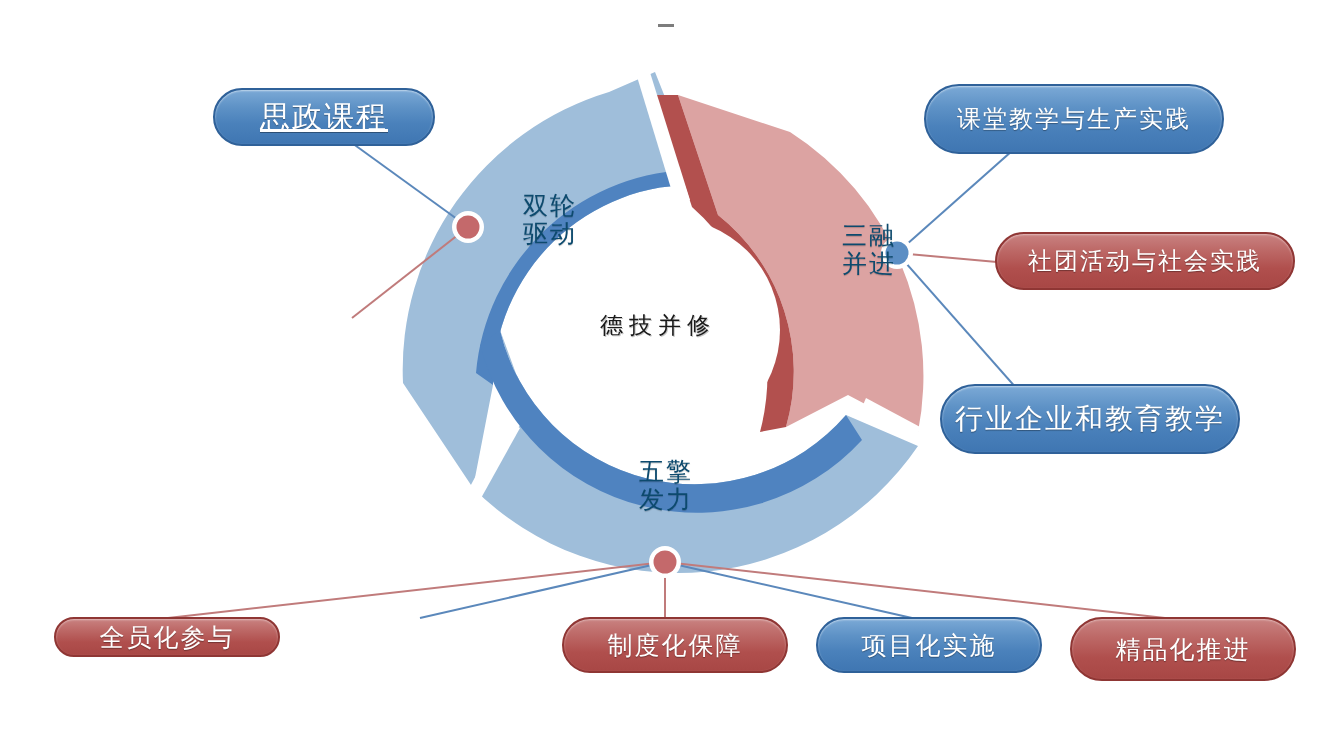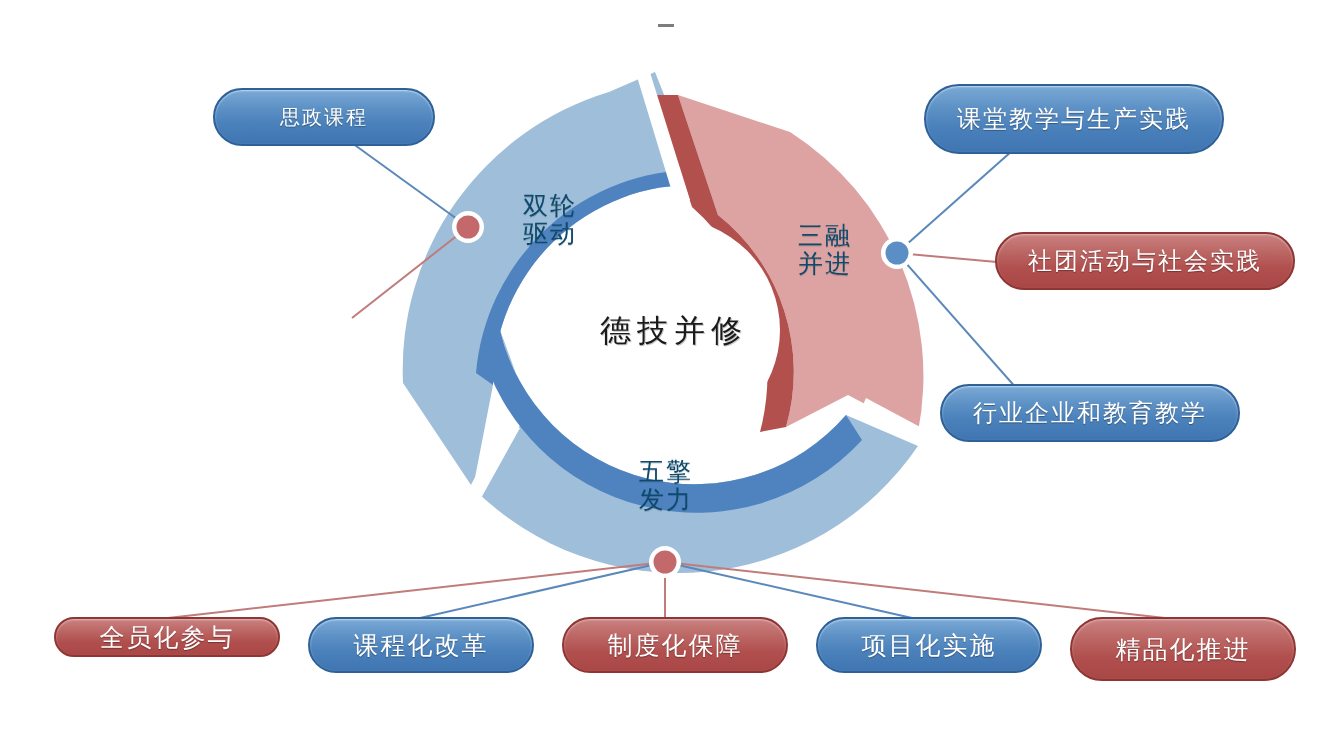--- a/index.html
+++ b/index.html
@@ -58,21 +58,21 @@
     line-height: 1.12;
     letter-spacing: 2px;
     font-size: 25px;
     text-shadow: 0 1px 1px rgba(0,0,0,0.20);
     font-family: "Liberation Serif", "DejaVu Serif", serif;
     pointer-events: none;
   }
   #center-label {
     position: absolute;
     color: #1a1a1a;
-    font-size: 31px;
+    font-size: 23px;
     letter-spacing: 6px;
     white-space: nowrap;
     text-shadow: 1px 1px 0 rgba(150,150,150,0.55);
     font-family: "Liberation Serif", "DejaVu Serif", serif;
   }
   #top-dash {
     position: absolute;
     background: #7d7d7d;
   }
 </style>
@@ -175,56 +175,53 @@
     </g>
   </svg>
 
   <div id="top-dash" style="left:658px; top:24px; width:16px; height:3px;"></div>
 
   <div class="ring-label" style="left:508px; top:192px; width:84px;">
     <div>双轮</div>
     <div>驱动</div>
   </div>
 
-  <div class="ring-label" style="left:783px; top:222px; width:84px;">
+  <div class="ring-label" style="left:812px; top:222px; width:84px;text-align:right;">
     <div>三融</div>
     <div>并进</div>
   </div>
 
   <div class="ring-label" style="left:624px; top:458px; width:84px;">
     <div>五擎</div>
     <div>发力</div>
   </div>
 
   <div id="center-label" style="left:600px; top:310px;">德技并修</div>
 
-  <div class="pill pill-blue" style="left:213px; top:88px; width:222px; height:58px; font-size:20px;">
+  <div class="pill pill-blue" style="left:213px; top:88px; width:222px; height:58px; font-size:30px;text-decoration:underline;">
     <span>思政课程</span>
   </div>
 
 
   <div class="pill pill-blue" style="left:924px; top:84px; width:300px; height:70px; font-size:24px;">
     <span>课堂教学与生产实践</span>
   </div>
 
   <div class="pill pill-red" style="left:995px; top:232px; width:300px; height:58px; font-size:24px;">
     <span>社团活动与社会实践</span>
   </div>
 
-  <div class="pill pill-blue" style="left:940px; top:384px; width:300px; height:58px; font-size:24px;">
+  <div class="pill pill-blue" style="left:940px; top:384px; width:300px; height:70px; font-size:28px;">
     <span>行业企业和教育教学</span>
   </div>
 
   <div class="pill pill-red" style="left:54px; top:617px; width:226px; height:40px; font-size:25px;">
     <span>全员化参与</span>
   </div>
 
-  <div class="pill pill-blue" style="left:308px; top:617px; width:226px; height:56px; font-size:25px;">
-    <span>课程化改革</span>
-  </div>
 
   <div class="pill pill-red" style="left:562px; top:617px; width:226px; height:56px; font-size:25px;font-family:Liberation Mono, monospace;">
     <span>制度化保障</span>
   </div>
 
   <div class="pill pill-blue" style="left:816px; top:617px; width:226px; height:56px; font-size:25px;">
     <span>项目化实施</span>
   </div>
 
   <div class="pill pill-red" style="left:1070px; top:617px; width:226px; height:64px; font-size:25px;">

